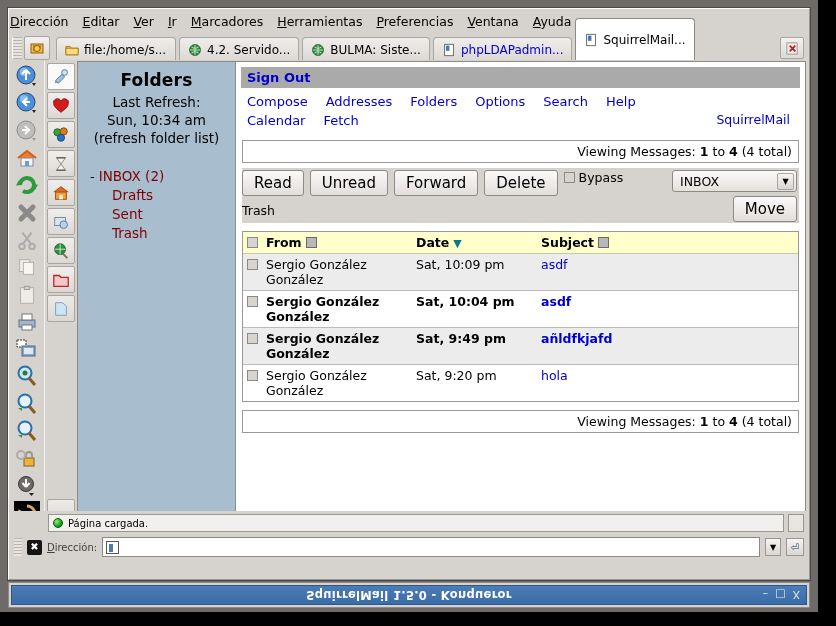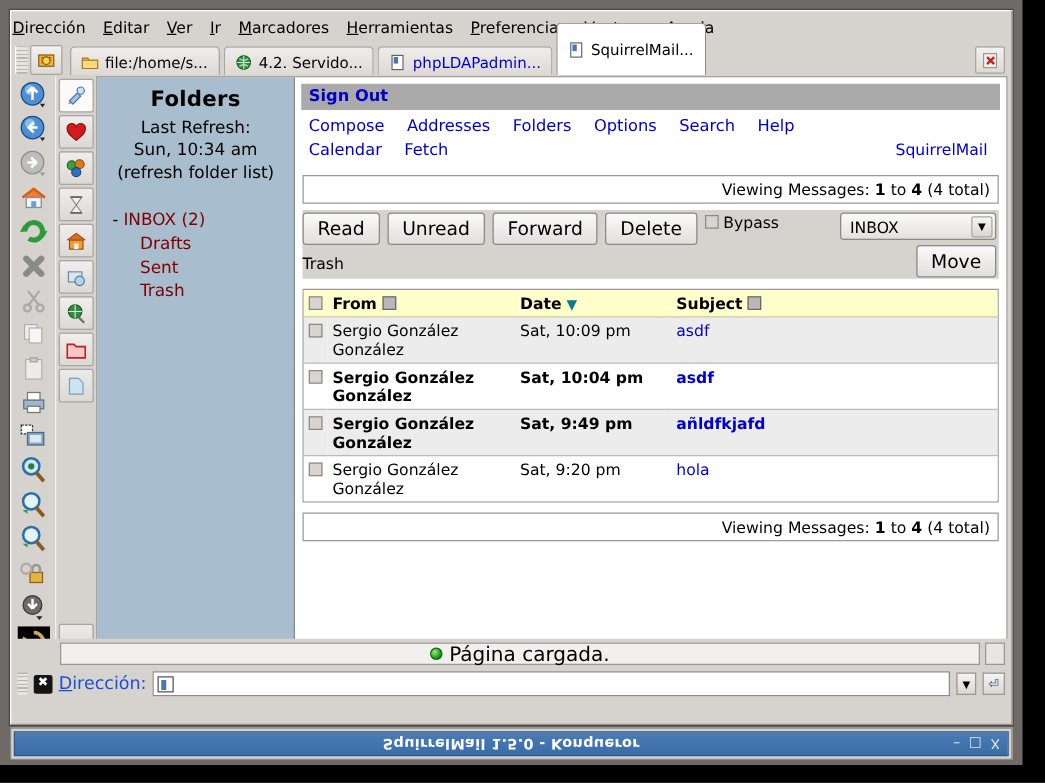--- a/index.html
+++ b/index.html
@@ -227,21 +227,21 @@
 
   .viewbar2 {
     margin: 8px 6px 8px 6px;
     border: 1px solid #999; background: #fff;
     font-size: 12.5px; text-align: right; padding: 3px 6px; color:#000;
   }
   .status-inner {
     flex: 1; height: 18px; background: #f2f0ee;
     border: 1px solid #9a9691;
     display: flex; align-items: center; gap: 5px; padding: 0 4px;
-    font-size: 16px; color:#000;justify-content:center;
+    font-size: 10px; color:#000;
   }
   .led { width: 10px; height: 10px; border-radius: 50%;
          background: radial-gradient(circle at 33% 33%, #9bea7a, #16a21a 60%, #0c6d12);
          border: 1px solid #0a5c10; flex: none; }
   .status-box {
     width: 16px; height: 18px; background: #e8e5e2; border: 1px solid #9a9691;
   }
 
   
   .addrbar {
@@ -250,21 +250,21 @@
   }
   .addr-grip {
     width: 8px; height: 18px;
     background: repeating-linear-gradient(to bottom,#b8b4b0 0 1px,#e8e4e0 1px 3px);
   }
   .addr-clear {
     width: 15px; height: 15px; background: #141414; border-radius: 2px;
     display:flex;align-items:center;justify-content:center; color:#fff; font-size: 10px; font-weight:bold;
     line-height:1;
   }
-  .addr-label { font-size: 14px; color: #1d4ed8; }
+  .addr-label { font-size: 10px; color: #404040; }
   .addr-label .mn { text-decoration: underline; }
   .addr-input {
     flex: 1; height: 20px; background: #ffffff;
     border: 1px solid #8d8985;
     display: flex; align-items: center; gap: 5px; padding: 0 3px;
     font-size: 12.5px; color: #000;
   }
   .addr-favicon {
     width: 13px; height: 13px; background: #ffffff; border: 1px solid #555;
     position: relative; flex:none;
@@ -347,20 +347,27 @@
           </div>
 
           <div class="tab">
             <svg width="14" height="14" viewBox="0 0 16 16">
               <circle cx="8" cy="8" r="6.2" fill="#2f8f3d" stroke="#17551f"></circle>
               <path d="M2 8h12M8 2v12M4 4.5c2.5 2 5.5 2 8 0M4 11.5c2.5-2 5.5-2 8 0" stroke="#cfe9d2" fill="none"></path>
             </svg>
             <span>4.2. Servido...</span>
           </div>
 
+          <div class="tab">
+            <svg width="14" height="14" viewBox="0 0 16 16">
+              <circle cx="8" cy="8" r="6.2" fill="#2f8f3d" stroke="#17551f"></circle>
+              <path d="M2 8h12M8 2v12M4 4.5c2.5 2 5.5 2 8 0M4 11.5c2.5-2 5.5-2 8 0" stroke="#cfe9d2" fill="none"></path>
+            </svg>
+            <span>BULMA: Siste...</span>
+          </div>
 
           <div class="tab link">
             <svg width="14" height="14" viewBox="0 0 16 16">
               <rect x="3" y="1.5" width="10" height="13" fill="#ffffff" stroke="#5a5a5a"></rect>
               <rect x="4.5" y="3" width="4" height="6" fill="#4a78b0"></rect>
             </svg>
             <span>phpLDAPadmin...</span>
           </div>
 
           <div class="tab active">

